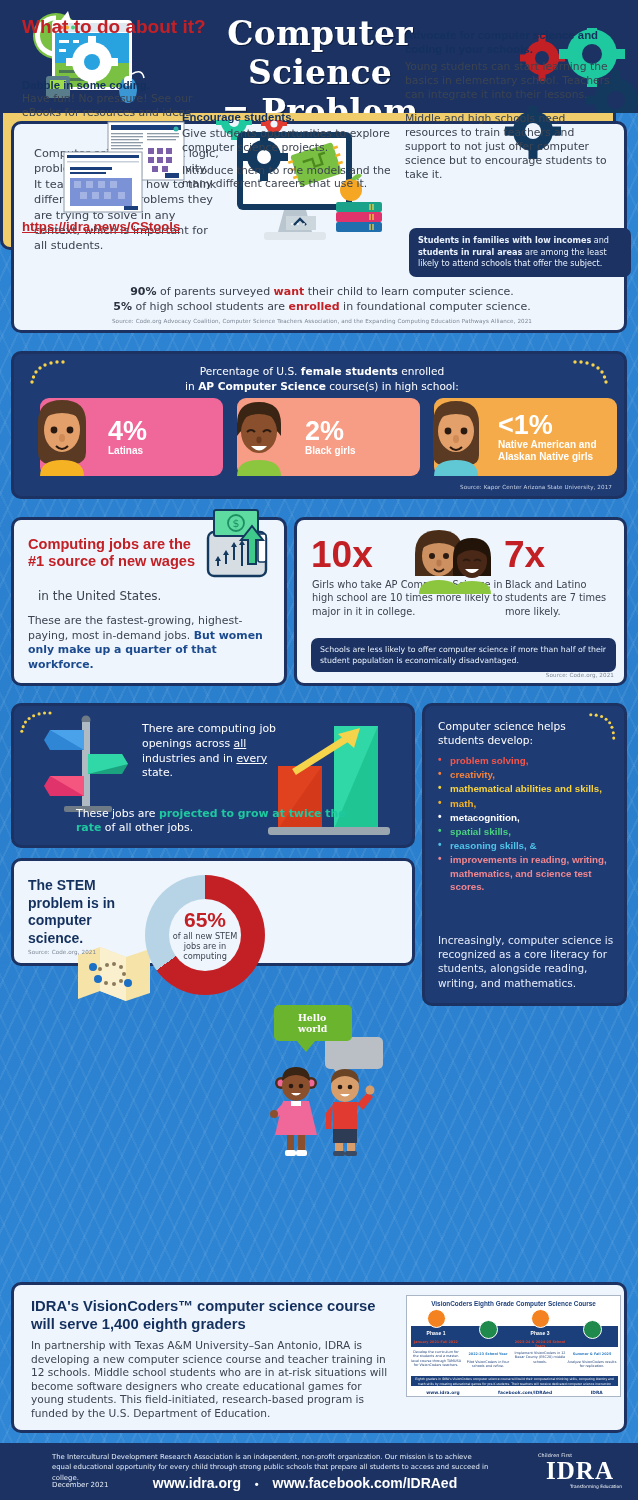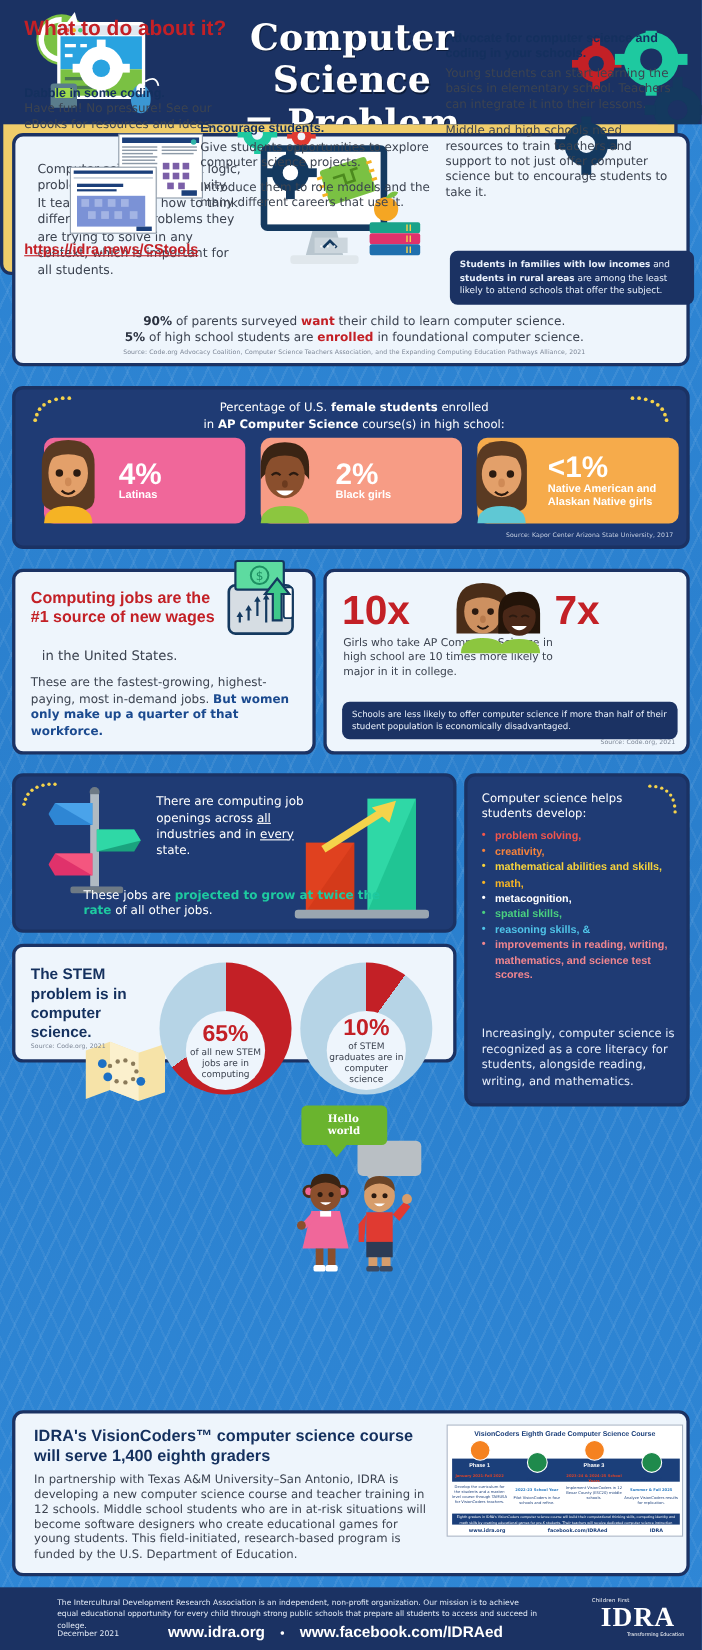--- a/index.html
+++ b/index.html
@@ -101,21 +101,21 @@
   .p5-list li::before { content:"•"; position:absolute; left:0; top:-1px; font-size:10px; }
   .p5-foot { position:absolute; left:13px; top:215px; width:180px; color:#e7eefb;
      font-size:10.5px; line-height:14.2px;margin-top:12px; }
 
   
   #panel6 { left:11px; top:858px; width:404px; height:108px; }
   .p6-title { position:absolute; left:14px; top:16px; width:105px;
      font-family:"Liberation Sans", sans-serif; font-weight:bold; color:#14305e; font-size:14px; line-height:17.6px; }
   .donut { position:absolute; border-radius:50%; }
   .donut .hole { position:absolute; border-radius:50%; background:#eef5fc;
-     display:flex; flex-direction:column; align-items:center; justify-content:center; text-align:center;margin-top:20px; }
+     display:flex; flex-direction:column; align-items:center; justify-content:center; text-align:center; }
   .donut .pct { font-family:"Liberation Sans", sans-serif; font-weight:bold; color:#c32026; font-size:21px; line-height:21px; }
   .donut .cap { font-size:8.2px; line-height:10px; color:#3c4350; margin-top:1px; }
   .p6-src { position:absolute; left:14px; bottom:8px; }
 
   
   #panel7 { left:11px; top:1022px; width:616px; height:250px; background:#f0cd6a;
      border:3px solid #1b3263; border-radius:10px; }
   .p7-title { position:absolute; left:22px; top:16px;
      font-family:"Liberation Sans", sans-serif; font-weight:bold; color:#c32026; font-size:19px; }
   .p7-h { font-family:"Liberation Sans", sans-serif; font-weight:bold; color:#14305e; font-size:11.4px; line-height:14px; }
@@ -444,20 +444,21 @@
           <polygon points="46,36 43,41 49,41"></polygon>
         </g>
       <path d="M52 60 v-24 h-7 l11 -14 l11 14 h-7 v24 z" fill="#3fc98a" stroke="#14395f" stroke-width="2"></path>
     </svg>
   </div>
 
   <div class="card card-light" id="panel3b">
     <div class="p3b-10x">10x</div>
     <div class="p3b-10txt">Girls who take AP Computer Science in high school are 10 times more likely to major in it in college.</div>
     <div class="p3b-7x">7x</div>
+    <div class="p3b-7txt">Black and Latino students are 7 times more likely.</div>
     <svg style="position:absolute;left:108px;top:4px;" width="90" height="70" viewBox="0 0 90 70">
       <path d="M10 30 q0-24 24-24 q24 0 24 24 v22 h-48z" fill="#4a2d18"></path>
       <ellipse cx="34" cy="32" rx="17" ry="20" fill="#cd9060"></ellipse>
       <path d="M15 26 q0-19 19-19 q19 0 19 19 q-8-7 -19-7 q-11 0 -19 7z" fill="#4a2d18"></path>
       <circle cx="27" cy="32" r="3" fill="#2b1a10"></circle>
         <circle cx="41" cy="32" r="3" fill="#2b1a10"></circle>
       <ellipse cx="34" cy="39" rx="2.6" ry="3.4" fill="#b87a4c"></ellipse>
       <path d="M29 45 q5 5 10 0" stroke="#2b1a10" stroke-width="1.8" fill="none"></path>
       <path d="M14 70 q0-14 20-14 q20 0 20 14 z" fill="#8cc63f"></path>
       <path d="M48 34 q0-20 19-20 q19 0 19 20 v18 h-38z" fill="#231409"></path>
@@ -564,27 +565,20 @@
     </svg>
 
     <div class="donut" style="left:131px;top:14px;width:120px;height:120px;
          background:conic-gradient(#c32026 0 234deg, #b6d4e6 234deg 360deg);">
       <div class="hole" style="left:24px;top:24px;width:72px;height:72px;">
         <div class="pct">65%</div>
         <div class="cap">of all new STEM jobs are in computing</div>
       </div>
     </div>
 
-    <div class="donut" style="left:259px;top:14px;width:120px;height:120px;
-         background:conic-gradient(#c32026 0 36deg, #b6d4e6 36deg 360deg);">
-      <div class="hole" style="left:24px;top:24px;width:72px;height:72px;">
-        <div class="pct">10%</div>
-        <div class="cap">of STEM graduates are in computer science</div>
-      </div>
-    </div>
 
     <div class="p6-src src">Source: Code.org, 2021</div>
   </div>
 
   <div class="bubble2"></div>
   <div class="bubble">
     <span>Hello world</span>
   </div>
   <svg class="kids" viewBox="0 0 120 96">
 

